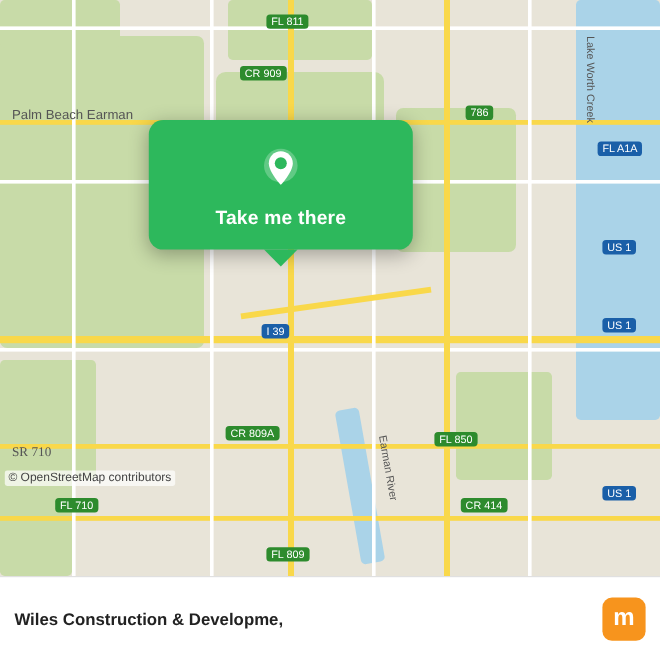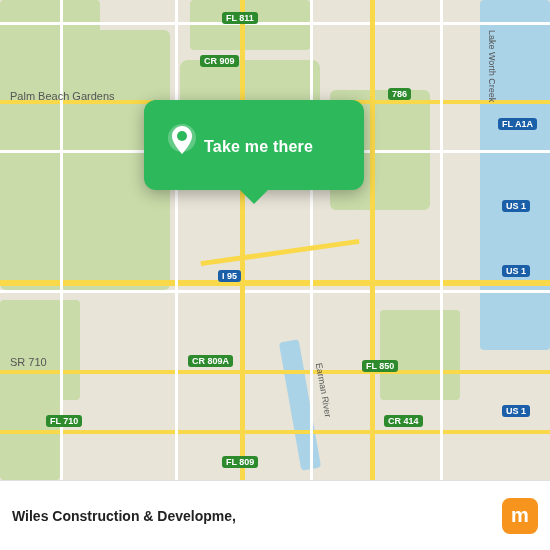--- a/index.html
+++ b/index.html
@@ -49,41 +49,41 @@
       color: #555;
       font-weight: 500;
       white-space: nowrap;
     }
 
     
     .road-badge {
       position: absolute;
       border-radius: 3px;
       font-size: 9px;
-      font-weight: bold;
+      font-weight: normal;
       padding: 1px 4px;
       color: white;
       display: flex;
       align-items: center;
       justify-content: center;
     }
     .road-badge.green { background-color: #2d8b2d; }
     .road-badge.blue { background-color: #1a5fa8; }
 
     
     #popup-card {
       position: absolute;
       top: 100px;
-      left: 144px;
+      left: 124px;
       width: 220px;
       background-color: #2db85c;
       border-radius: 12px;
       padding: 20px 16px 16px;
       display: flex;
-      flex-direction: row;
+      flex-direction: column;
       align-items: center;
       box-shadow: 0 4px 16px rgba(0,0,0,0.3);
     }
 
     #popup-card::after {
       content: '';
       position: absolute;
       bottom: -14px;
       left: 50%;
       transform: translateX(-50%);
@@ -194,50 +194,51 @@
 
   <div class="road" style="top:0;left:60px;width:3px;height:480px;"></div>
   <div class="road" style="top:0;left:175px;width:3px;height:480px;"></div>
   <div class="road major" style="top:0;left:240px;width:5px;height:480px;"></div>
   <div class="road major" style="top:0;left:370px;width:5px;height:480px;"></div>
   <div class="road" style="top:0;left:440px;width:3px;height:480px;"></div>
   <div class="road" style="top:0;left:310px;width:3px;height:480px;"></div>
 
   <div class="road major" style="top:250px;left:200px;width:160px;height:5px;transform:rotate(-8deg);background:#f9d84a;"></div>
 
-  <span class="map-label" style="top:90px;left:10px;">Palm Beach Gardens</span>
-  <span class="map-label" style="top:356px;left:10px;">SR 710</span>
+  <span class="map-label" style="top:90px;left:10px;">Palm Beach Earman</span>
+  <span class="map-label" style="top:371px;left:10px;font-family:Liberation Serif, serif;">SR 710</span>
   <span class="map-label" style="top:30px;left:487px;writing-mode:vertical-rl;font-size:9px;color:#555;">Lake Worth Creek</span>
   <span class="map-label" style="top:385px;left:296px;transform:rotate(80deg);font-size:9px;color:#555;">Earman River</span>
 
   <span class="road-badge green" style="top:12px;left:222px;">FL 811</span>
   <span class="road-badge green" style="top:88px;left:344px;margin-left:44px;">786</span>
   <span class="road-badge green" style="top:55px;left:200px;">CR 909</span>
   <span class="road-badge blue" style="top:118px;left:498px;">FL A1A</span>
   <span class="road-badge blue" style="top:200px;left:502px;">US 1</span>
   <span class="road-badge blue" style="top:265px;left:502px;">US 1</span>
-  <span class="road-badge blue" style="top:270px;left:218px;">I 95</span>
+  <span class="road-badge blue" style="top:270px;left:218px;">I 39</span>
   <span class="road-badge green" style="top:355px;left:188px;">CR 809A</span>
   <span class="road-badge green" style="top:360px;left:362px;">FL 850</span>
   <span class="road-badge green" style="top:415px;left:46px;">FL 710</span>
   <span class="road-badge green" style="top:415px;left:222px;margin-top:41px;">FL 809</span>
   <span class="road-badge green" style="top:415px;left:384px;">CR 414</span>
   <span class="road-badge blue" style="top:405px;left:502px;">US 1</span>
 
   <div id="popup-card">
 
     <svg class="pin-icon" viewBox="0 0 44 44" fill="none" xmlns="http://www.w3.org/2000/svg">
       <circle cx="22" cy="18" r="14" fill="white" fill-opacity="0.25"></circle>
       <path d="M22 6C16.477 6 12 10.477 12 16C12 23.5 22 34 22 34C22 34 32 23.5 32 16C32 10.477 27.523 6 22 6Z" fill="white"></path>
       <circle cx="22" cy="16" r="5" fill="#2db85c"></circle>
     </svg>
 
     <button class="take-me-btn">Take me there</button>
   </div>
 
+  <div class="osm-credit">© OpenStreetMap contributors</div>
 </div>
 
 <div id="bottom-bar">
   <div class="info-text">
     <div class="location-name">Wiles Construction &amp; Developme,</div>
   </div>
   <div class="moovit-logo">
     <div class="moovit-m">m</div>
   </div>
 </div>

